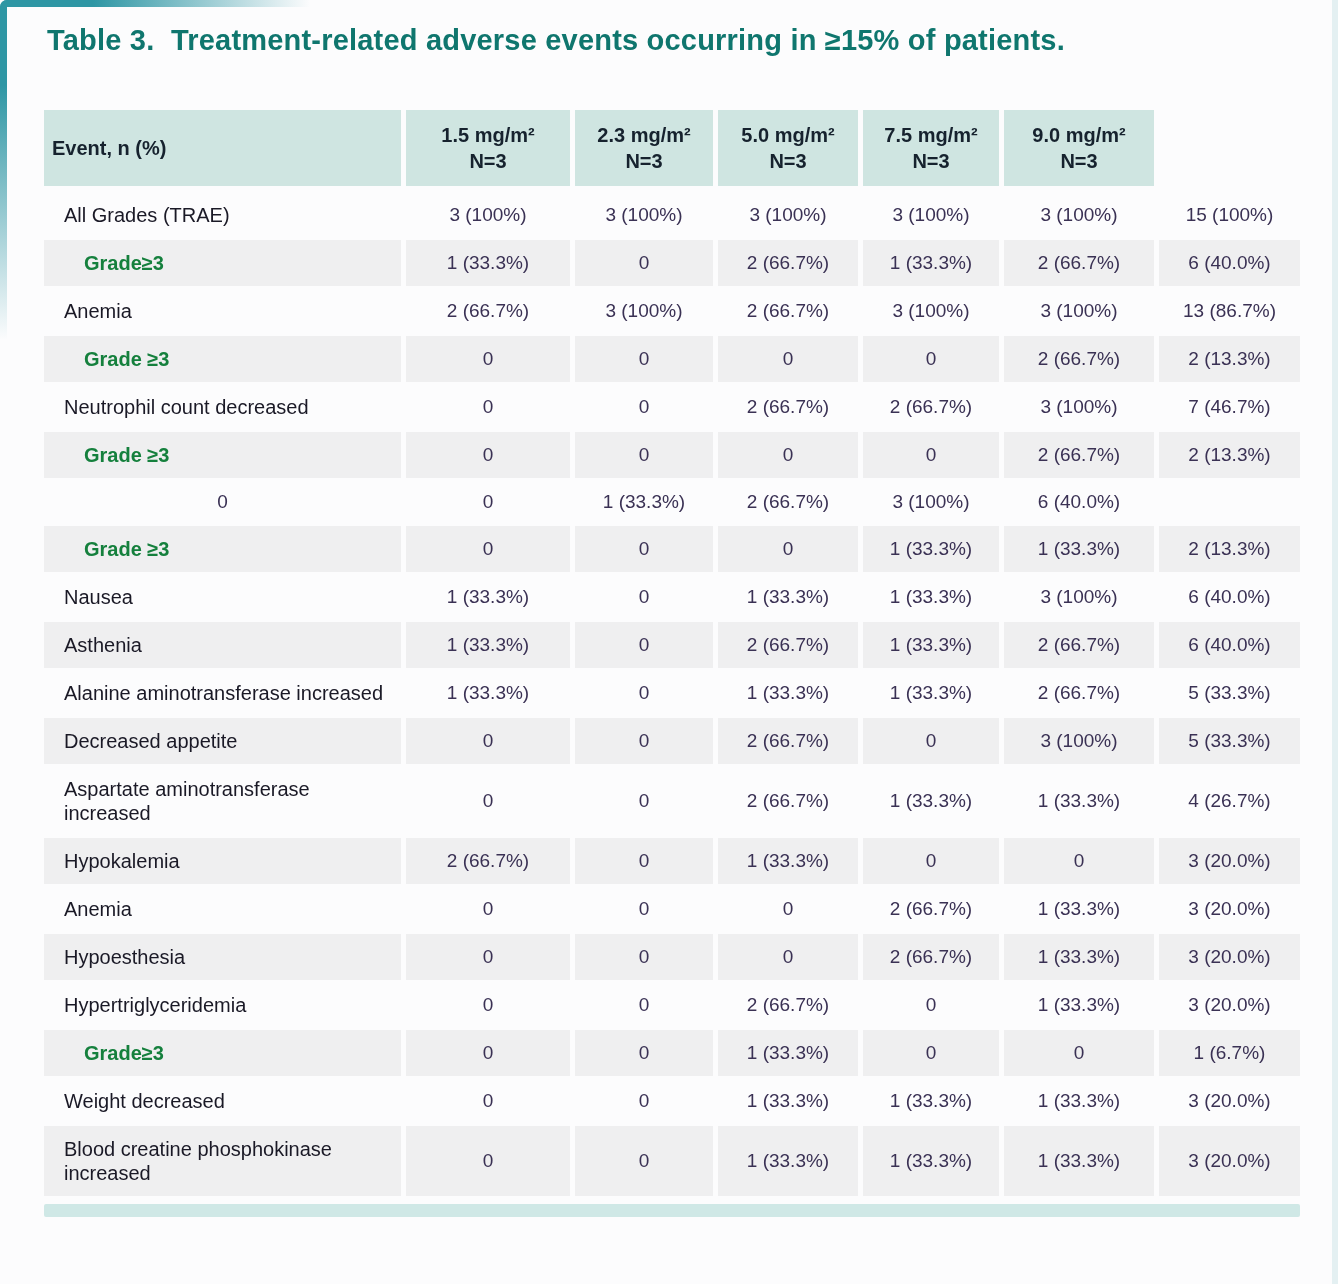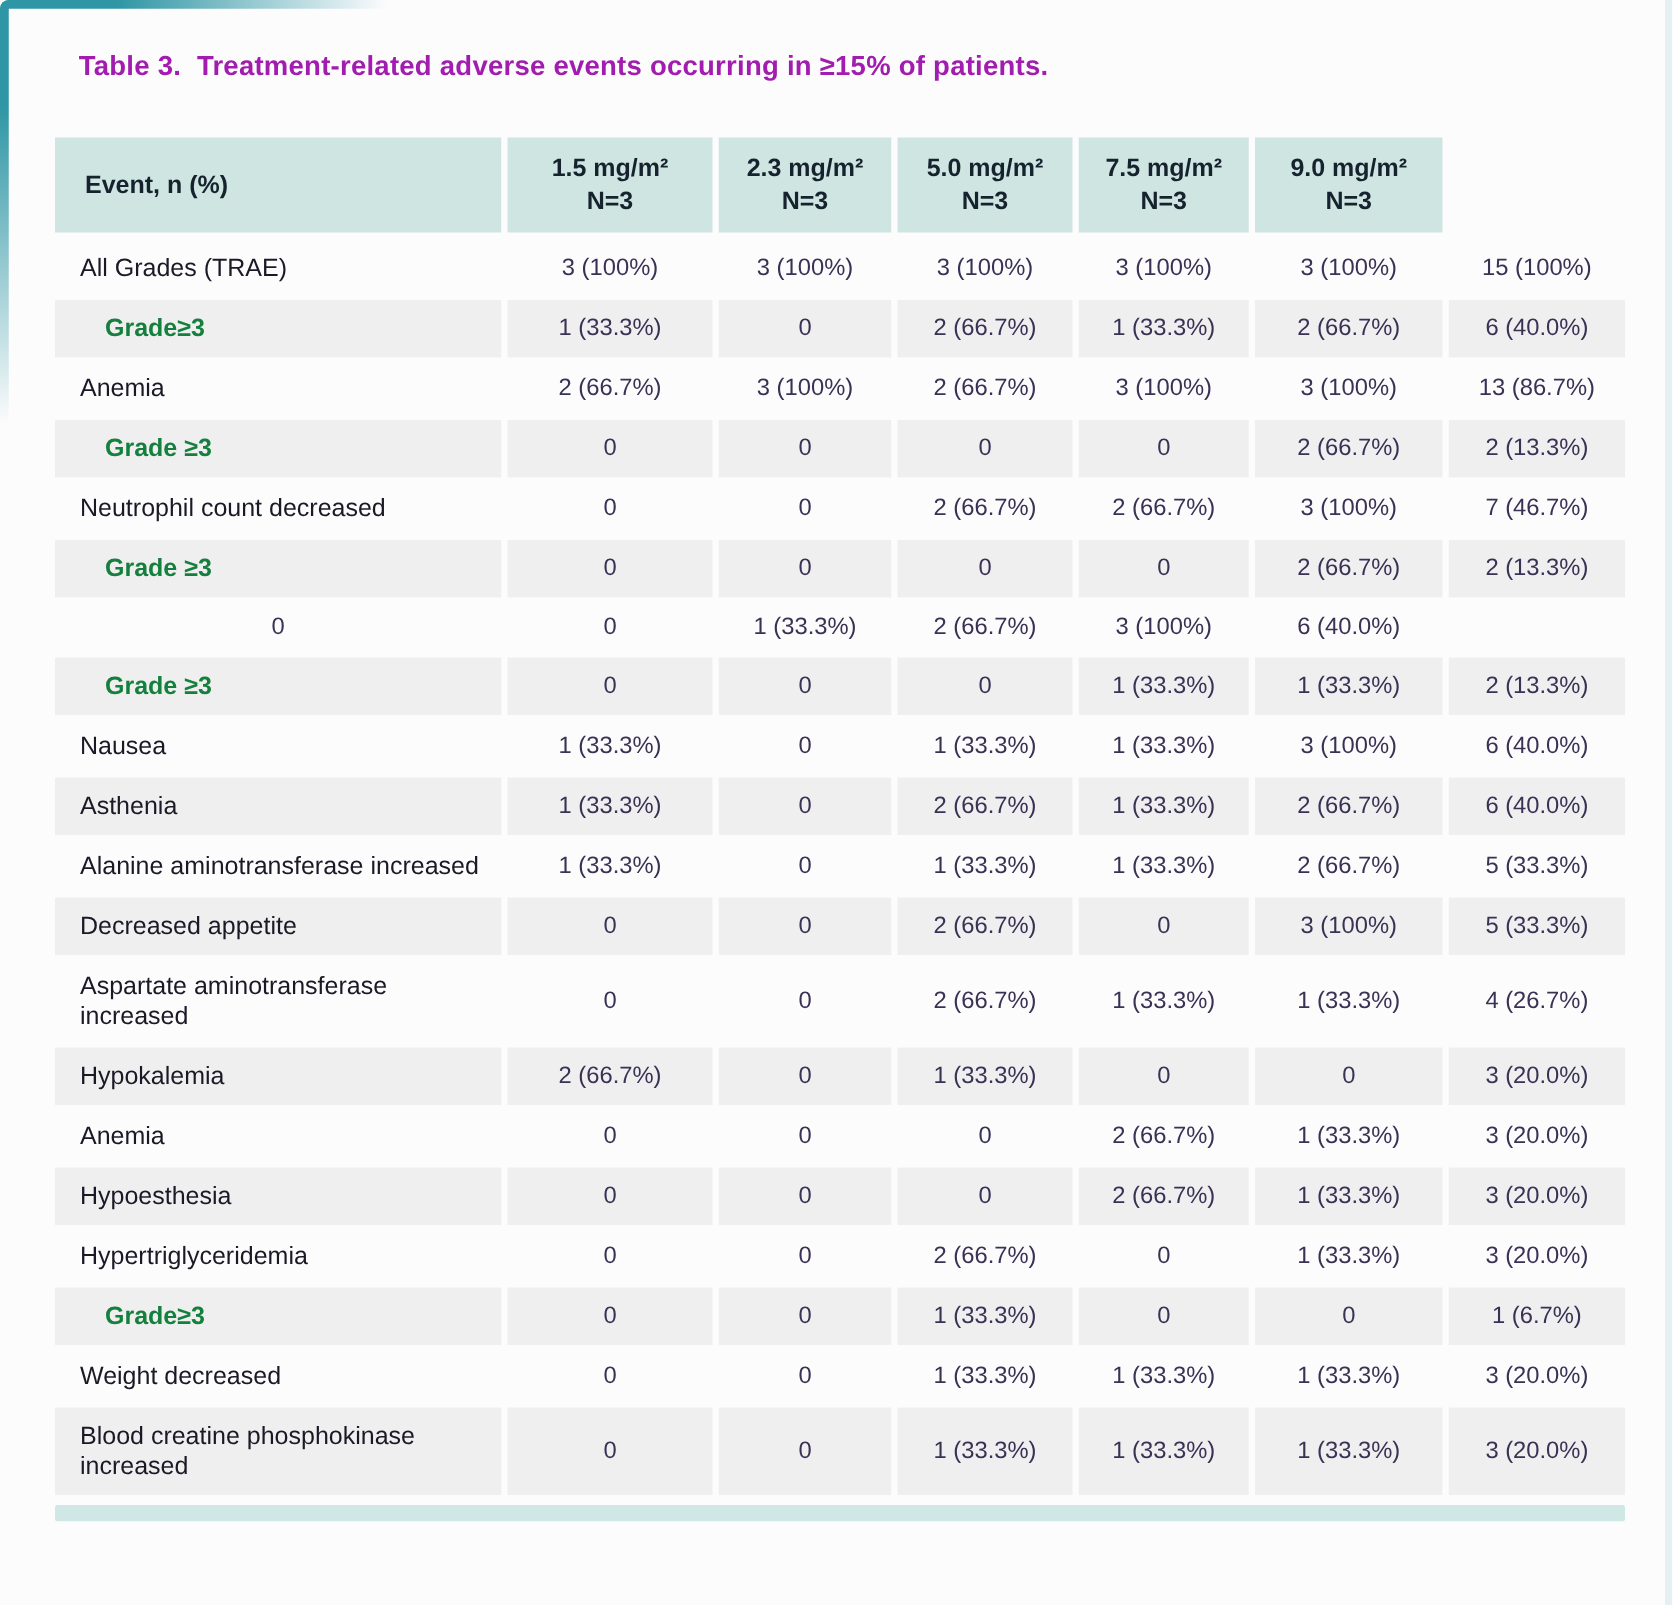--- a/index.html
+++ b/index.html
@@ -17,37 +17,37 @@
   .corner-left {
     position:absolute; top:0; left:0; width:7px; height:340px;
     background:linear-gradient(to bottom,#2e96a4 0%,#2e96a4 25%,rgba(46,150,164,0) 100%);
     border-top-left-radius:10px;
   }
   .right-strip {
     position:absolute; top:0; right:0; width:6px; height:1284px;
     background:#e4f0f2;
   }
   .title {
-    position:absolute; top:24px; left:47px; margin:16px;
-    font-size:22px; font-weight:700; color:#a21caf;
+    position:absolute; top:24px; left:47px; margin:0;
+    font-size:29px; font-weight:700; color:#0f766e;
     letter-spacing:0.2px; white-space:pre;
   }
   .tablewrap { position:absolute; top:110px; left:44px; width:1256px; }
   .thead, .tr {
     display:grid;
     grid-template-columns:357px 164px 138px 140px 136px 150px 141px;
     column-gap:5px;
   }
   .thead { margin-bottom:6px; }
   .th {
     background:#cfe5e1; min-height:76px; box-sizing:border-box;
     display:flex; flex-direction:column; justify-content:center; align-items:center;
     text-align:center; color:#16222e; font-weight:700; font-size:20px; line-height:26px;
   }
-  .th-event { align-items:flex-start; padding-left:24px; }
+  .th-event { align-items:flex-start; padding-left:8px; }
   .tbody { display:flex; flex-direction:column; gap:2px; }
   .tr.shaded .cell { background:#efeff0; }
   .cell {
     display:flex; align-items:center; justify-content:center;
     padding:11px 4px; box-sizing:border-box;
     font-size:19px; color:#3a3154;
   }
   .cell.label {
     justify-content:flex-start; padding-left:20px; padding-right:10px;
     font-size:20px; font-weight:400; color:#1a1926; line-height:24px;

